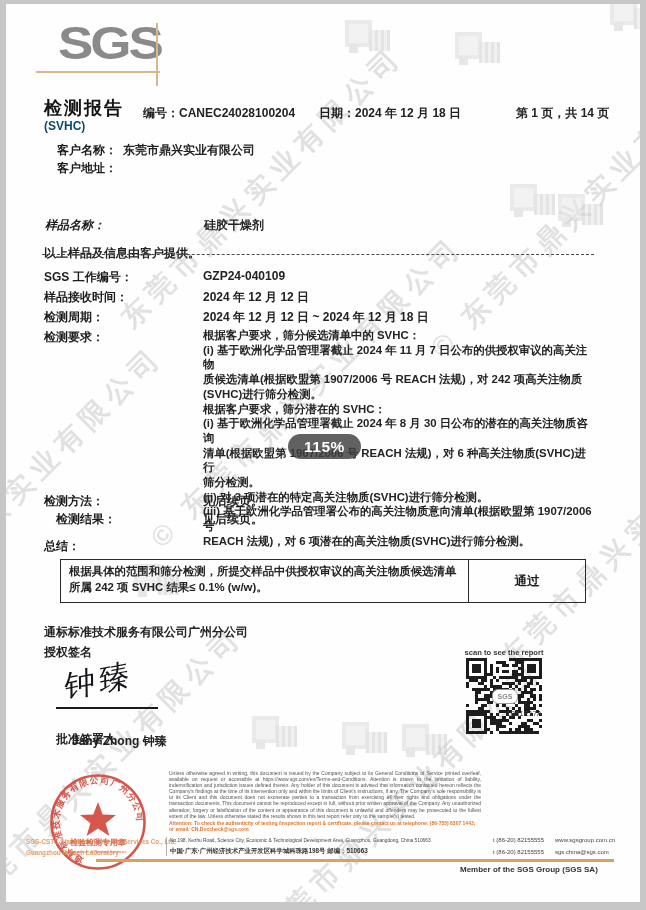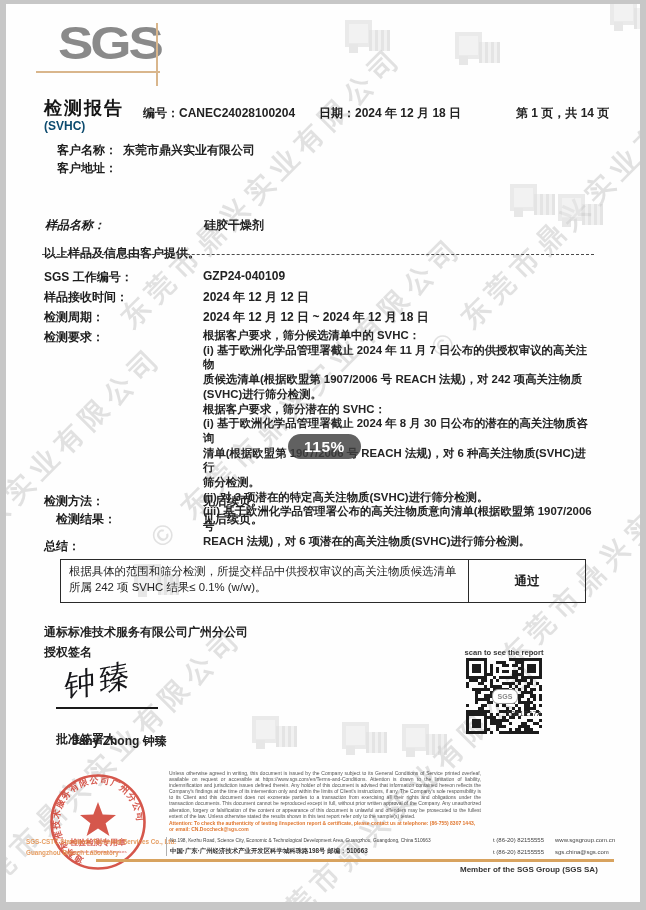--- a/index.html
+++ b/index.html
@@ -39,21 +39,21 @@
   .logo-txt{font-weight:700;font-size:51px;line-height:1;color:var(--logo-gray);
     letter-spacing:-3px;transform:scale(1.04,.9);transform-origin:left top;}
   .tan{background:var(--accent-tan);}
   
   .t12{font-size:12px;}
   .req{width:392px;line-height:14.7px;font-size:11.4px;}
   .req div{font-weight:600;color:#242424;}
   
   .sum-table{border:1.6px solid #2a2a2a;display:flex;}
   .sum-cell1{width:392px;border-right:1.6px solid #2a2a2a;padding:4px 7px 3px 8px;
-    font-size:11.4px;line-height:15.5px;font-weight:400;color:#242424;}
+    font-size:11.4px;line-height:15.5px;font-weight:700;color:#242424;}
   .sum-cell2{flex:1;display:flex;align-items:center;justify-content:center;
     font-size:12.5px;font-weight:700;color:#202020;}
   .dashed{border-top:1.6px dashed #4a4a4a;}
   
   .sig{font-family:"DejaVu Serif",serif;font-size:31px;color:#16161a;
     transform:rotate(-11deg) skewX(-10deg);letter-spacing:4px;}
   
   .legal{font-size:5px;line-height:6.1px;color:#555;text-align:justify;}
   .attn{font-size:5px;line-height:6.1px;color:var(--attn-orange);font-weight:600;}
   .f-en{font-size:4.8px;color:#444;}

